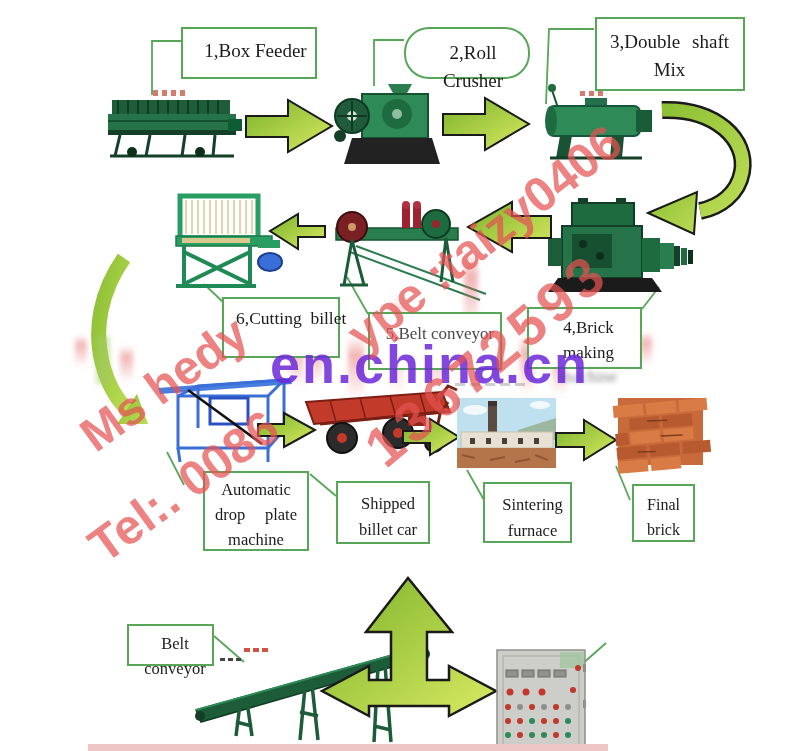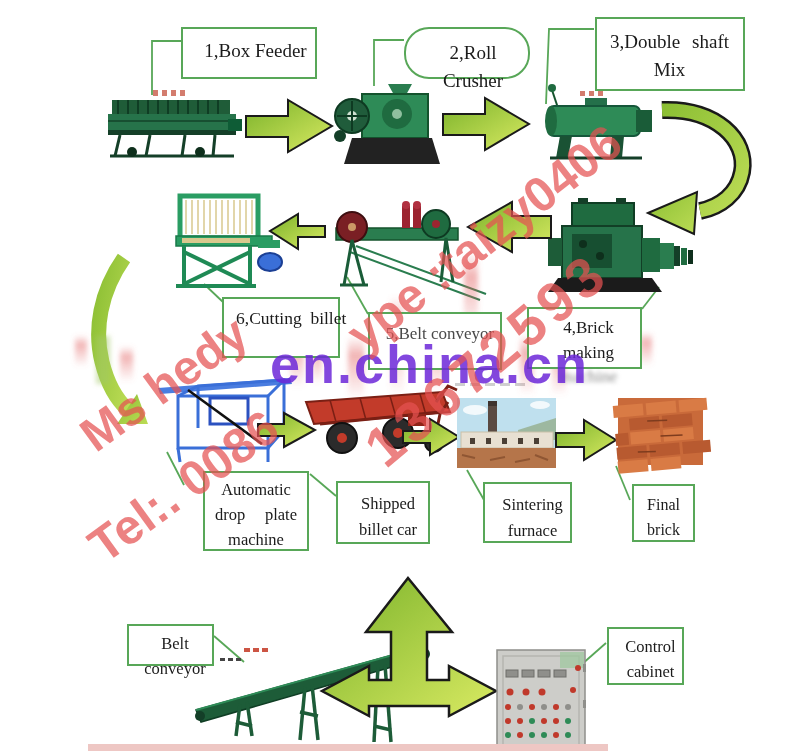--- a/index.html
+++ b/index.html
@@ -449,24 +449,20 @@
 <div class="lbl" style="left:632px;top:484px;width:63px;height:58px;font-size:16px;padding:7px 9px 0 9px;line-height:1.55;">
   <div>Final</div>
   <div>brick</div>
 </div>
 
 <div class="lbl" style="left:127px;top:624px;width:87px;height:42px;font-size:16.5px;padding:6px 0 0 9px;line-height:1.5;">
   <div>Belt</div>
   <div>conveyor</div>
 </div>
 
-<div class="lbl" style="left:607px;top:627px;width:77px;height:58px;font-size:16.5px;padding:6px 0 0 10px;line-height:1.5;">
-  <div>Control</div>
-  <div>cabinet</div>
-</div>
 
 <div class="wm-gray" style="left:270px;top:333px;font-size:54px;">en.china.cn</div>
 
 <div class="wm-red" style="left:70px;top:418px;font-size:48px;transform:rotate(-36deg);">Ms hedy</div>
 
 <div class="wm-red" style="left:336px;top:318px;font-size:49px;transform:rotate(-38deg);">ype :taizy0406</div>
 
 <div class="wm-red" style="left:78px;top:528px;font-size:49px;transform:rotate(-36deg);">Tel:. 0086</div>
 
 <div class="wm-red" style="left:352px;top:430px;font-size:56px;letter-spacing:6px;transform:rotate(-40deg);">13672593</div>

